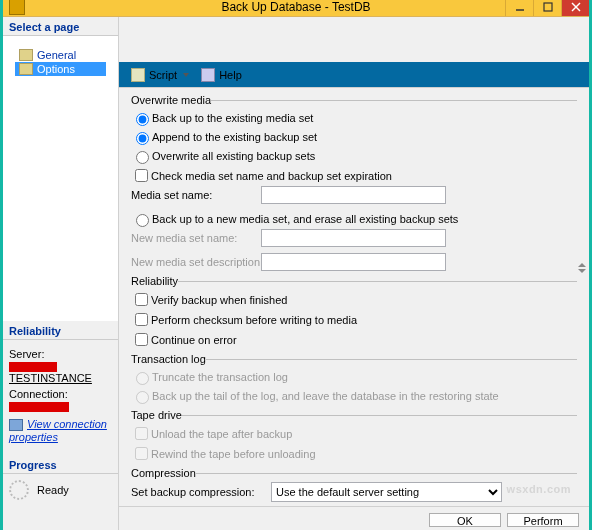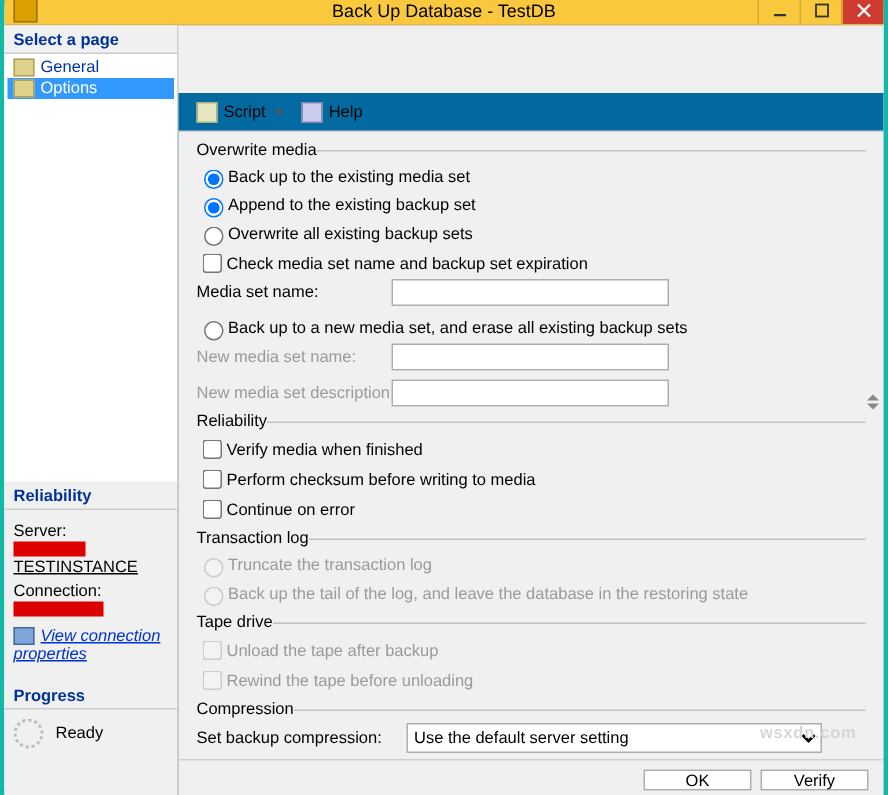--- a/index.html
+++ b/index.html
@@ -10,21 +10,21 @@
     .titlebar .title { position: absolute; left: 0; right: 0; text-align: center; color: #000; font-size: 12px; }
     .winbtns { margin-left: auto; display: flex; }
     .winbtn { width: 28px; height: 19px; display: flex; align-items: center; justify-content: center; border-left:1px solid #d9a935; }
     .winbtn svg { display:block; }
     .close { background: #cf3b2f; color: #fff; }
     
     .body { flex: 1; display: flex; background: #f0f0f0; border-top:1px solid #dcb35b;}
     
     .leftpanel { width: 116px; display: flex; flex-direction: column; background: #f0f0f0; border-right:1px solid #d0d0d0;}
     .panelhdr { font-weight: bold; color: #003399; padding: 4px 6px 2px 6px; border-bottom: 1px solid #ccc; background: #f0f0f0; }
-    .panelbody { background: #fff; padding: 2px; }
+    .panelbody { background: #fff; padding: 12px; }
     .navitem { display:flex; align-items:center; gap:4px; padding:1px 4px; color:#0033aa; cursor:pointer;}
     .navitem.sel { background: #3399ff; color:#fff; }
     .navicon { width:14px; height:12px; background:#e0d28a; border:1px solid #b0a060; }
     .conn { padding: 4px 6px; font-size: 11px; }
     .conn .lbl { color:#000; margin-top:4px;}
     .conn .val { color:#000;text-decoration:underline; }
     .red { display:inline-block; width:48px; height:10px; background:#d00; vertical-align:middle;}
     .link { color: #0033cc; text-decoration: underline; cursor:pointer;font-style:italic;}
     .linkicon { width:14px; height:12px; display:inline-block; vertical-align:middle; background:#7da6d9; border:1px solid #436a9e; margin-right:4px;}
     .progress { padding: 6px; display:flex; align-items:center; gap:8px; }
@@ -168,21 +168,21 @@
             </div>
         </div>
 
         <div class="group">
           <div class="grouptitle">
               <span>Reliability</span>
               <span class="line"></span>
             </div>
           <div class="row indent1">
               <input type="checkbox" style="">
-              <label>Verify media when finished</label>
+              <label>Verify backup when finished</label>
             </div>
           <div class="row indent1">
               <input type="checkbox" style="">
               <label>Perform checksum before writing to media</label>
             </div>
           <div class="row indent1">
               <input type="checkbox" style="">
               <label>Continue on error</label>
             </div>
         </div>
@@ -217,31 +217,31 @@
             </div>
         </div>
 
         <div class="group">
           <div class="grouptitle">
               <span>Compression</span>
               <span class="line"></span>
             </div>
           <div class="row indent1">
             <label style="width:140px;">Set backup compression:</label>
-            <select style="width:277px;">
+            <select style="width:231px;">
               <option>Use the default server setting</option>
             </select>
           </div>
         </div>
 
       </div>
 
       <div class="footer">
         <button class="btn">OK</button>
-        <button class="btn">Verify</button>
+        <button class="btn">Perform</button>
       </div>
 
       <div class="scrollhint">
           <div class="up"></div>
           <div class="dn"></div>
         </div>
       <div class="watermark">wsxdn.com</div>
     </div>
   </div>
 

